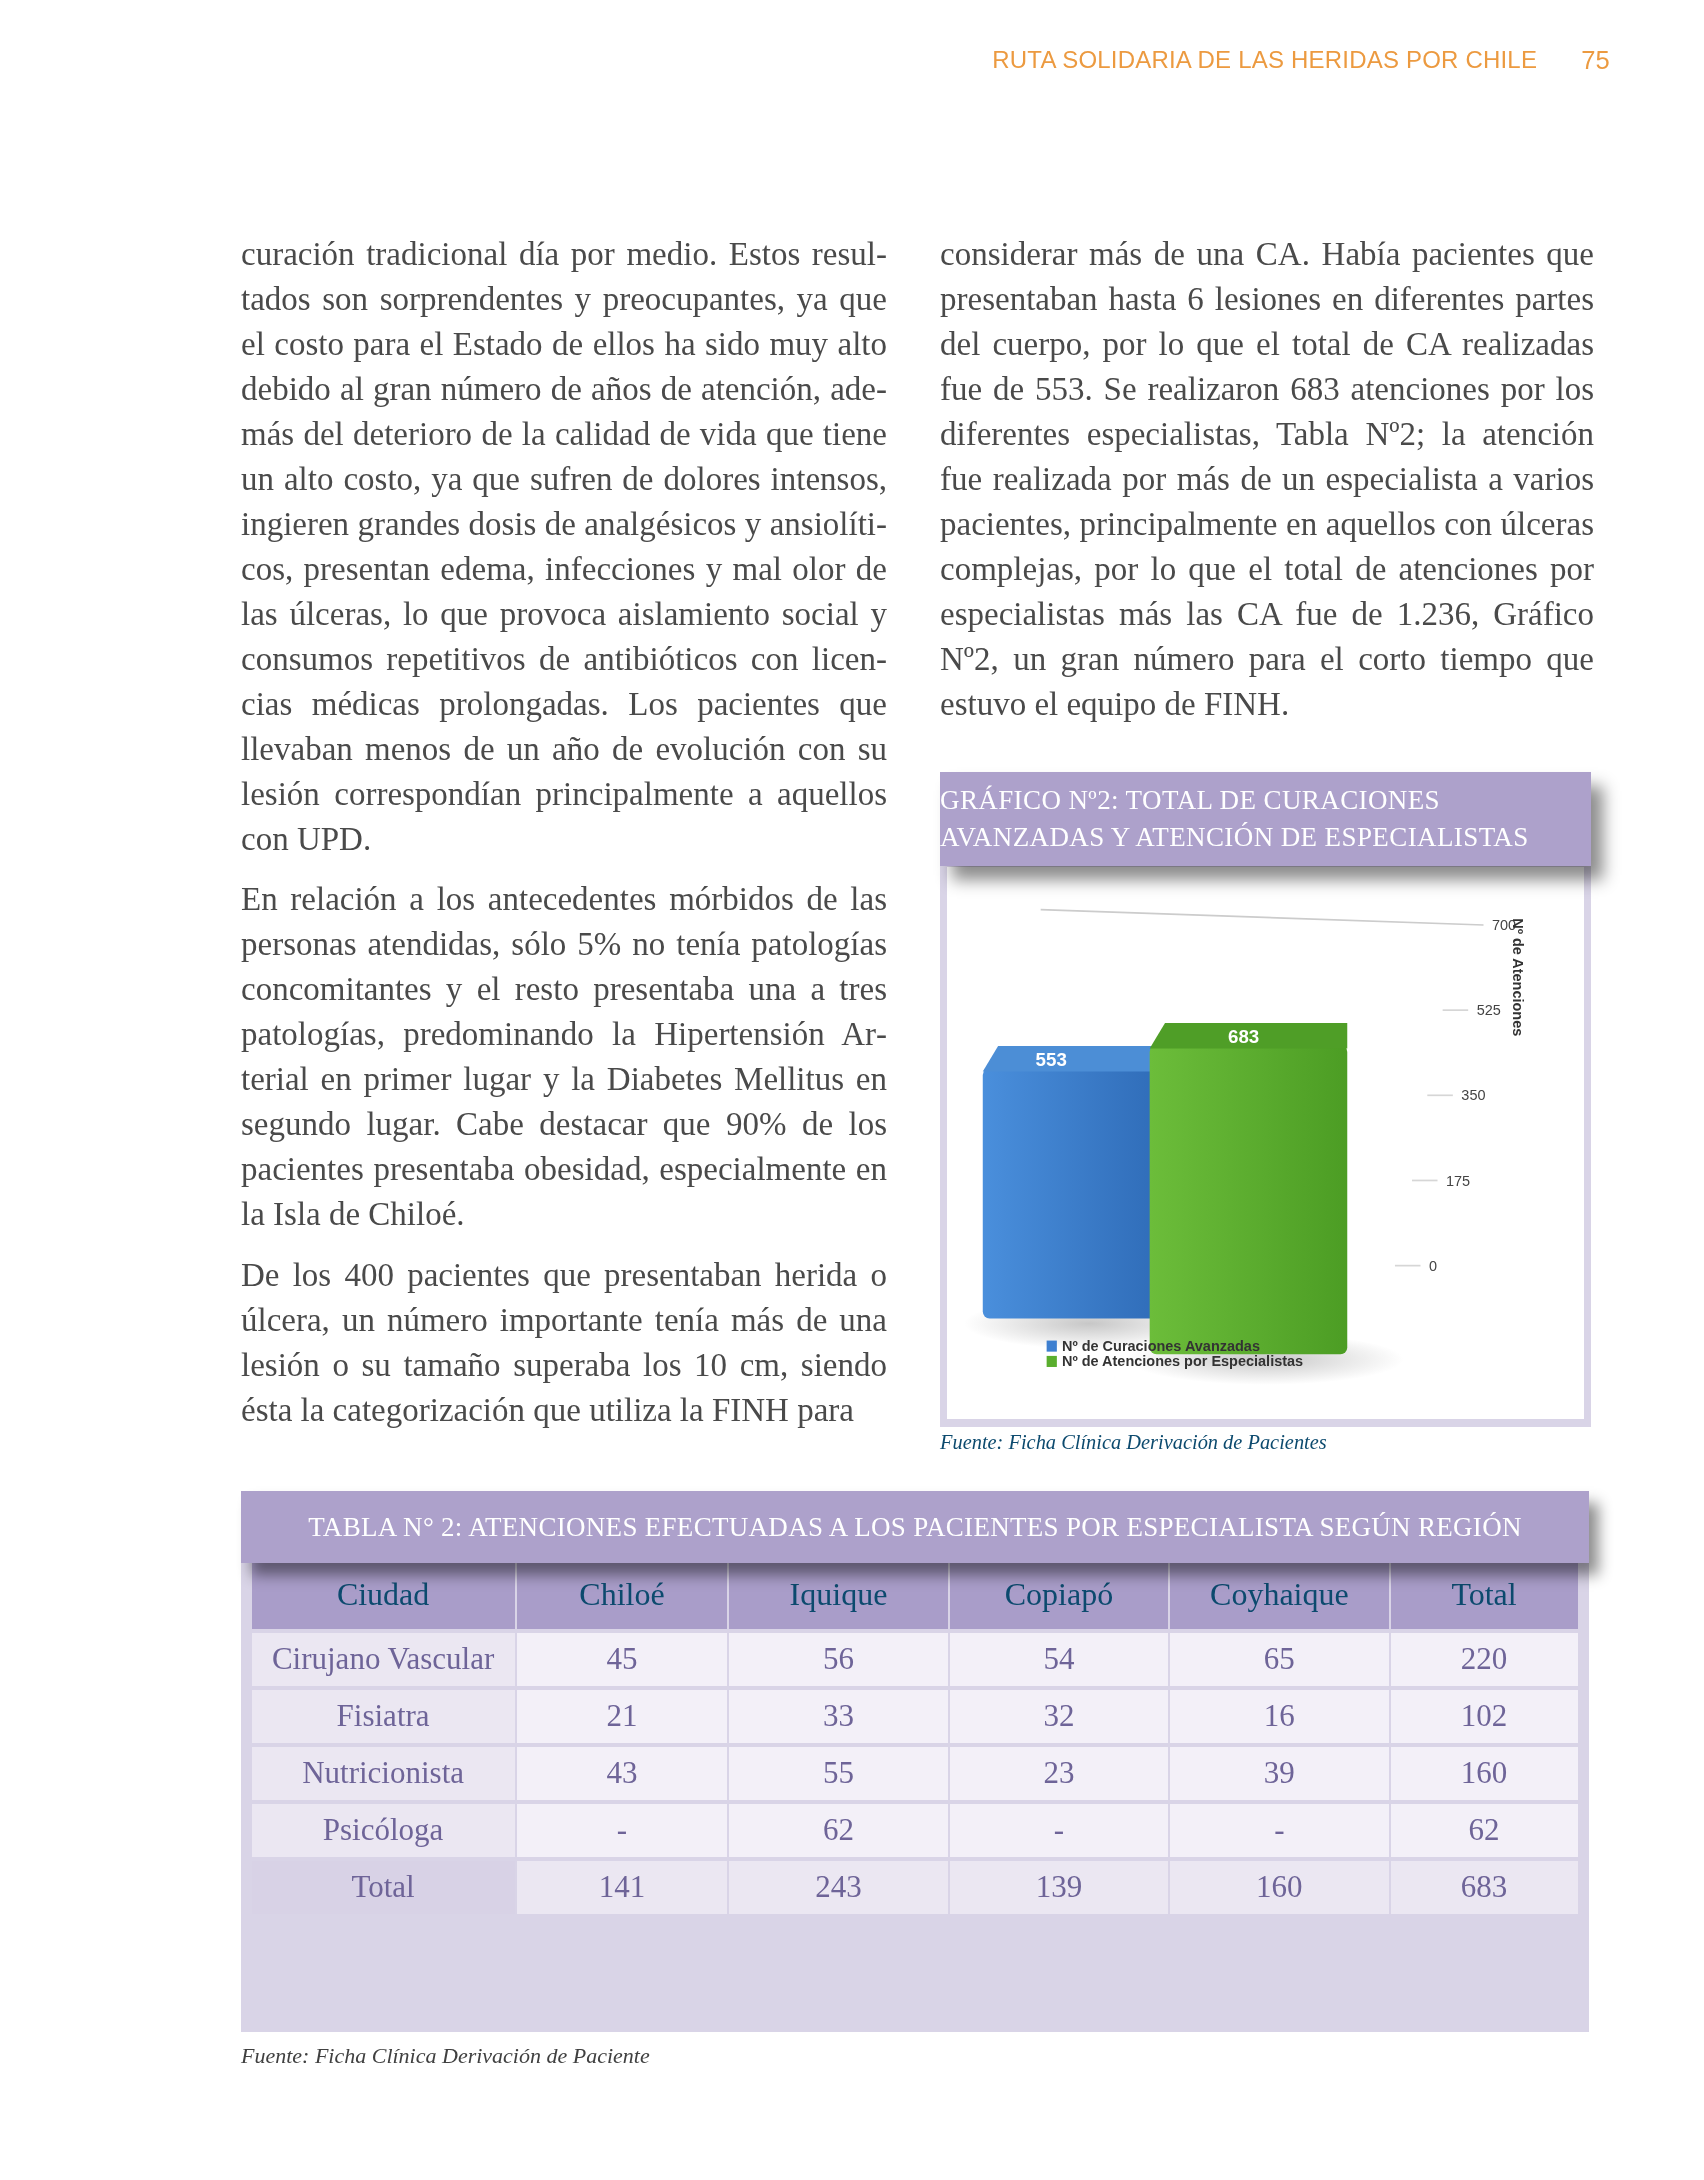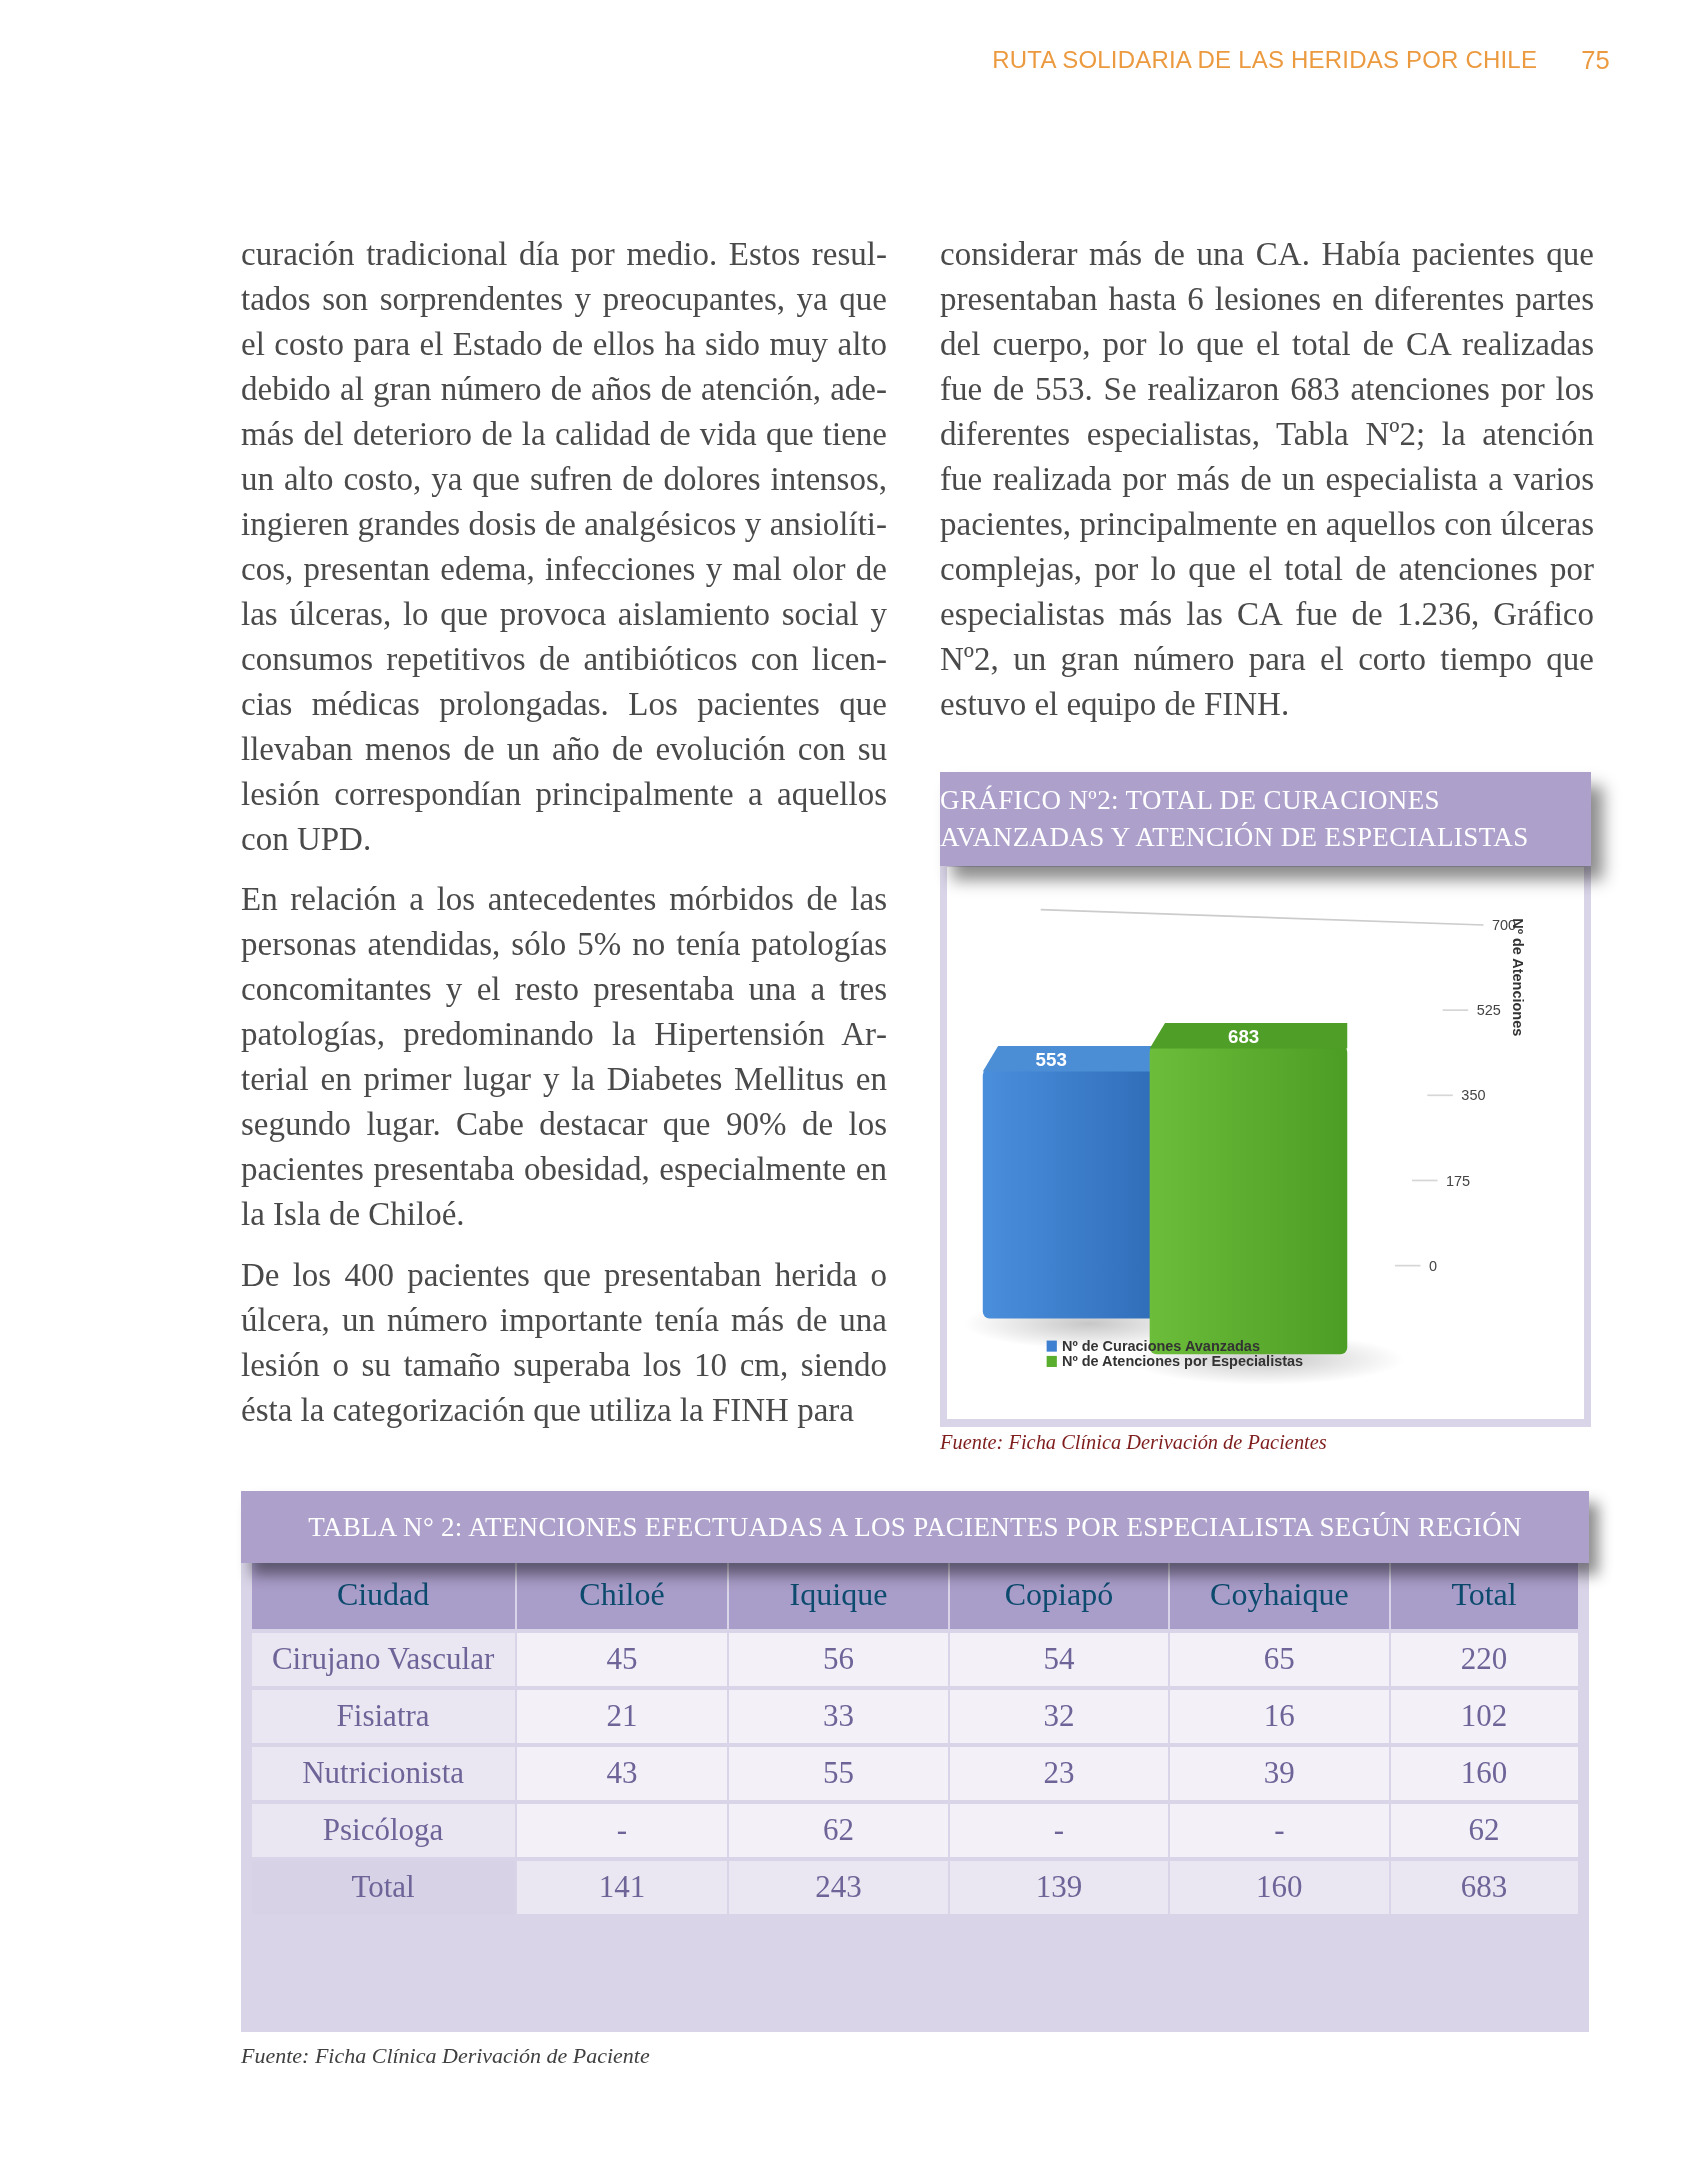--- a/index.html
+++ b/index.html
@@ -21,21 +21,21 @@
     .fig-title { position: absolute; left: 940px; top: 772px; width: 651px; height: 94px;
            background: #ada1cb; color: #ffffff; text-align: left; font-size: 27px;
            line-height: 37px; padding-top: 10.2px; box-sizing: border-box;
            box-shadow: 12px 13.6px 15.3px rgba(0,0,0,0.45); z-index: 3; letter-spacing: 0.4px; }
     .fig-frame { position: absolute; left: 940px; top: 860px; width: 651px; height: 567px;
            background: #d9d4e7; z-index: 1; }
     .fig-inner { position: absolute; left: 6.8px; top: 6.8px; right: 6.8px; bottom: 8.5px;
            background: #ffffff; }
     .fig-inner svg { position: absolute; left: 0; top: 0; }
     .fig-source { position: absolute; left: 940px; top: 1431px; font-style: italic;
-           font-size: 20.4px; color: #7f1d1d; }
+           font-size: 20.4px; color: #0c4a6e; }
 
     
     .tbl-title { position: absolute; left: 241px; top: 1491px; width: 1348px; height: 72px;
            background: #ada1cb; color: #ffffff; text-align: center; font-size: 27px;
            line-height: 72px; box-shadow: 10.2px 12px 13.6px rgba(0,0,0,0.45); z-index: 3;
            letter-spacing: 0.3px; }
     .tbl-frame { position: absolute; left: 241px; top: 1555px; width: 1348px; height: 477px;
            background: #d9d4e7; z-index: 1; }
     table.data { position: absolute; left: 8.5px; top: 1.7px; width: 1330px;
            border-collapse: separate; border-spacing: 2.6px 4.3px; table-layout: fixed; }

